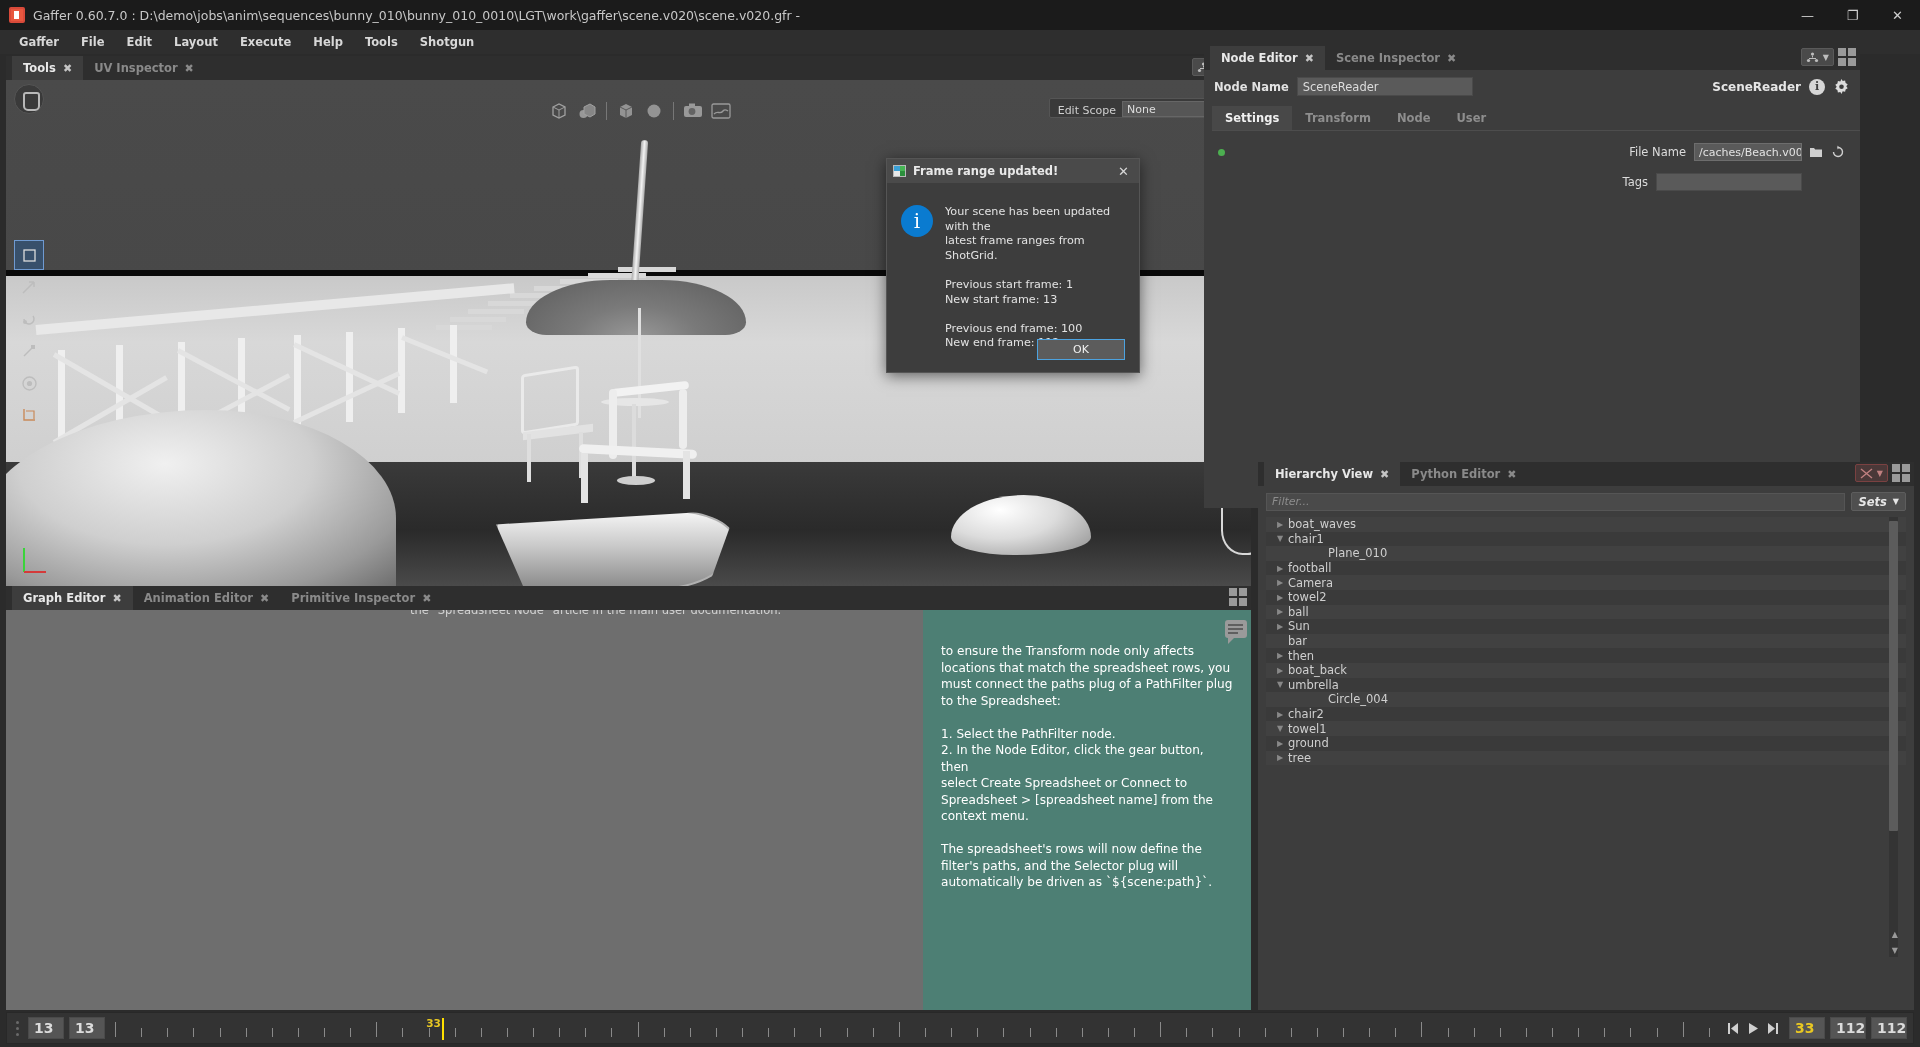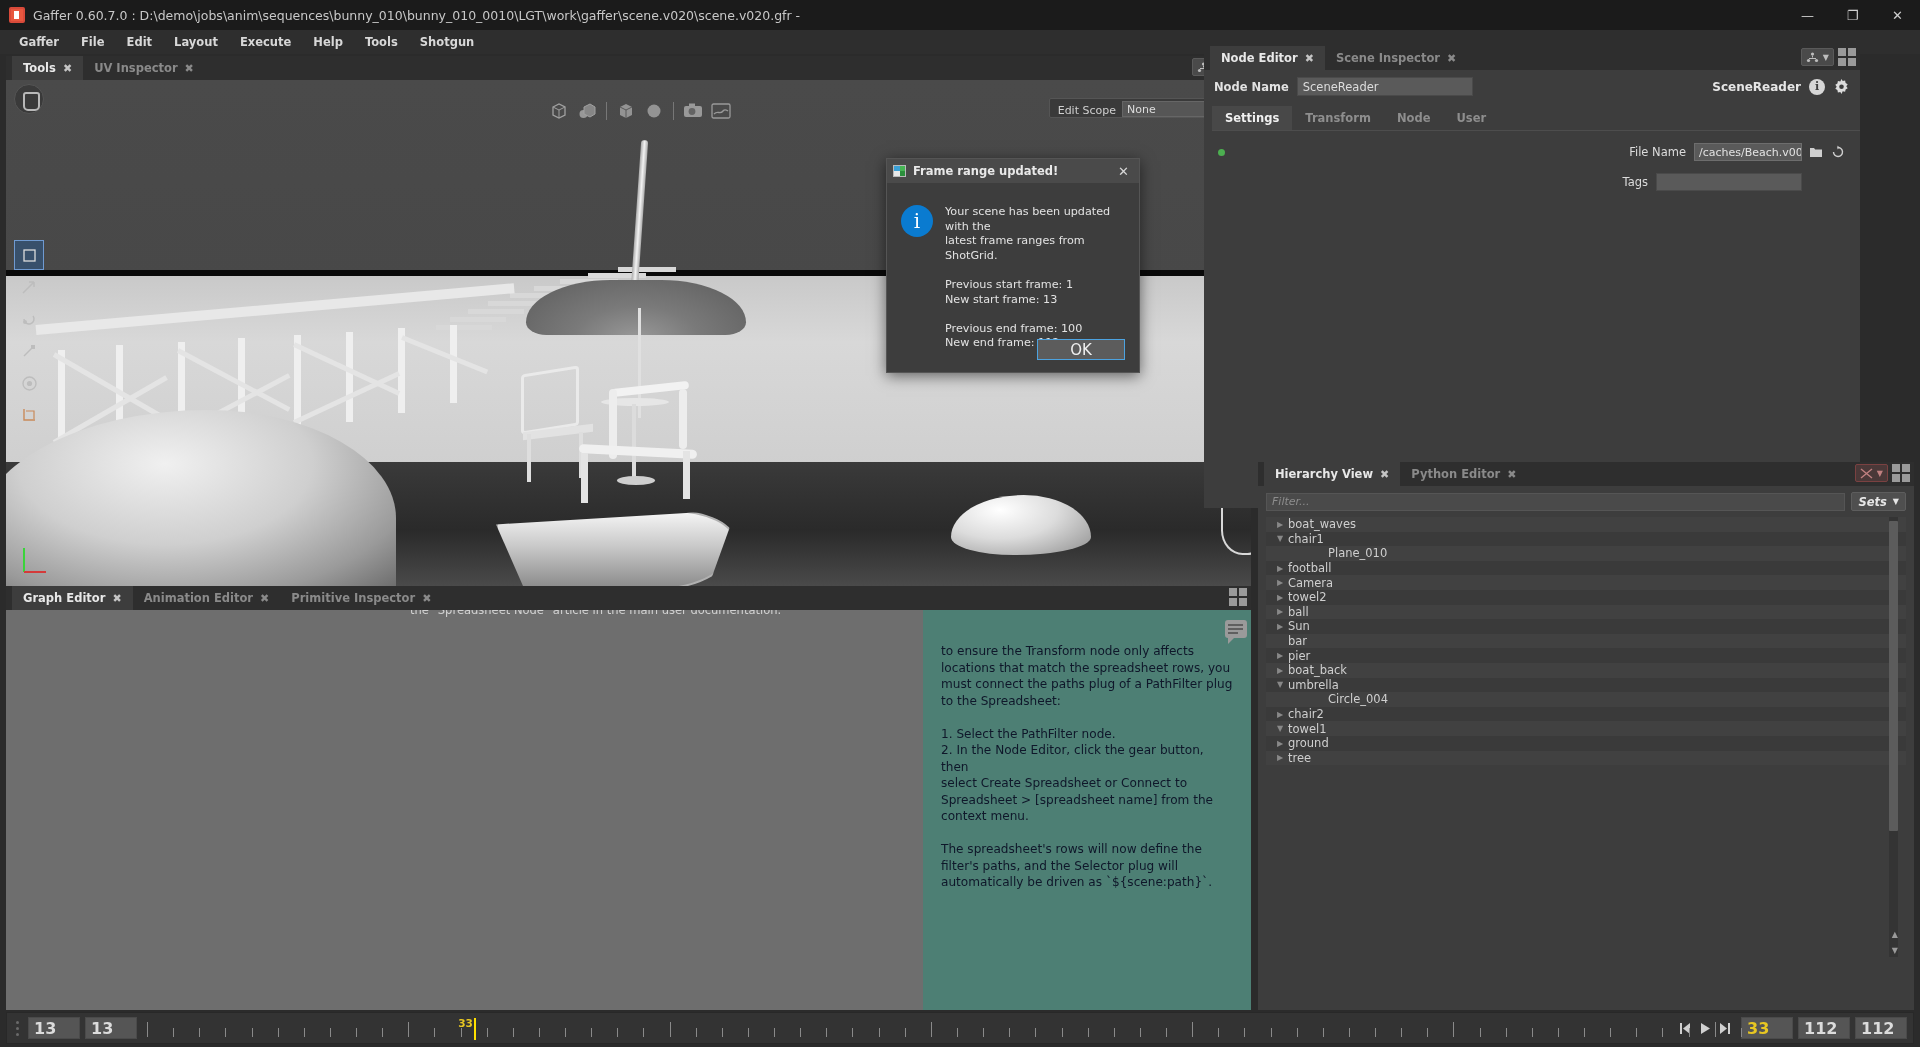--- a/index.html
+++ b/index.html
@@ -222,21 +222,21 @@
   }
   .vthumb { position:absolute; left:0; top:4px; width:9px; height: 310px; background:#5c5c5c; border-radius:1px; }
 
   
   #grapheditor { left: 6px; top: 586px; width: 1245px; height: 424px; }
   .ge-body { position:absolute; left:0; top:24px; width:1245px; height:400px; background:#3d3d3d; }
   .ge-canvas { position:absolute; left:0; top:0; width:1245px; height:400px;
     background:#6e6e6e; overflow:hidden; }
   .note-green {
     position:absolute; left: 917px; top: 0px; width: 328px; height: 400px;
-    background:#4d7f74; color:#0f172a; font-size:12.1px; line-height:16.5px;
+    background:#4d7f74; color:#ffffff; font-size:12.1px; line-height:16.5px;
     padding: 8px 16px 0 18px; white-space: pre-wrap;
   }
   .note-bubble {
     position:absolute; right: 4px; top: 10px; width:22px; height:18px;
     background:#9a9a9a; border-radius:3px;
   }
   .note-bubble::after {
     content:""; position:absolute; left:3px; bottom:-6px; border:5px solid transparent;
     border-top-color:#9a9a9a; border-left-color:#9a9a9a;
   }
@@ -249,22 +249,22 @@
 
   
   #timeline {
     position:absolute; left:6px; top:1012px; width:1908px; height: 32px;
     background:#333333; border:1px solid #282828; display:flex; align-items:center;
   }
   .tl-grip { width:12px; height:22px; display:flex; flex-direction:column;
     justify-content:center; align-items:center; gap:3px; margin-left:4px; }
   .tl-grip i { width:3px; height:3px; background:#6a6a6a; border-radius:50%; }
   .tl-field {
-    width: 52px; height: 22px; background:#555555; border:1px solid #4a4a4a;
-    color:#dcdcdc; font-size:16px; font-weight:bold; display:flex; align-items:center;
+    width: 36px; height: 22px; background:#555555; border:1px solid #4a4a4a;
+    color:#dcdcdc; font-size:14px; font-weight:bold; display:flex; align-items:center;
     padding: 4px 5px; margin-left: 5px;
   }
   .tl-ruler { flex:1; height:30px; position:relative; margin: 0 6px; }
   .tick { position:absolute; bottom:6px; width:1px; background:#8a8a8a; }
   .playhead { position:absolute; bottom:3px; width:2px; height:22px; background:#ffe000; }
   .playlabel { position:absolute; color:#e8c722; font-size:10.5px; font-weight:bold; }
   .tl-transport { display:flex; align-items:center; gap:6px; margin-right:4px; }
   .tp-btn { width:14px; height:16px; display:flex; align-items:center; justify-content:center; color:#d0d0d0; }
 
   
@@ -285,21 +285,21 @@
   .dlg-close { margin-left:auto; color:#d8d8d8; font-size:13px; padding: 0 4px; }
   .dlg-body { padding: 22px 14px 0 14px; display:flex; gap: 12px; }
   .info-badge {
     width:32px; height:32px; border-radius:50%; background:#0a7bd0; color:#fff;
     display:flex; align-items:center; justify-content:center; font-size:20px;
     font-family:"DejaVu Serif", serif; flex:none;
   }
   .dlg-text { color:#e2e2e2; font-size:11.2px; line-height:14.6px; white-space: pre-wrap; }
   .dlg-ok {
     position:absolute; right: 14px; bottom: 12px; width: 88px; height: 21px;
-    background:#5c5c5c; border:1px solid #4da3e0; color:#f0f0f0; font-size:15px;
+    background:#5c5c5c; border:1px solid #4da3e0; color:#f0f0f0; font-size:11px;
     display:flex; align-items:center; justify-content:center;
   }
 </style>
 </head>
 <body>
 
 <div id="app">
 
   <div class="titlebar">
     <div class="tb-icon"></div>
@@ -658,21 +658,21 @@
             <div class="trow">
               <span class="tarrow">▶</span>
               <span class="tname">Sun</span>
             </div>
             <div class="trow">
               <span class="tarrow"></span>
               <span class="tname">bar</span>
             </div>
             <div class="trow">
               <span class="tarrow">▶</span>
-              <span class="tname">pier</span>
+              <span class="tname">then</span>
             </div>
             <div class="trow">
               <span class="tarrow">▶</span>
               <span class="tname">boat_back</span>
             </div>
             <div class="trow">
               <span class="tarrow">▼</span>
               <span class="tname">umbrella</span>
             </div>
             <div class="trow">

